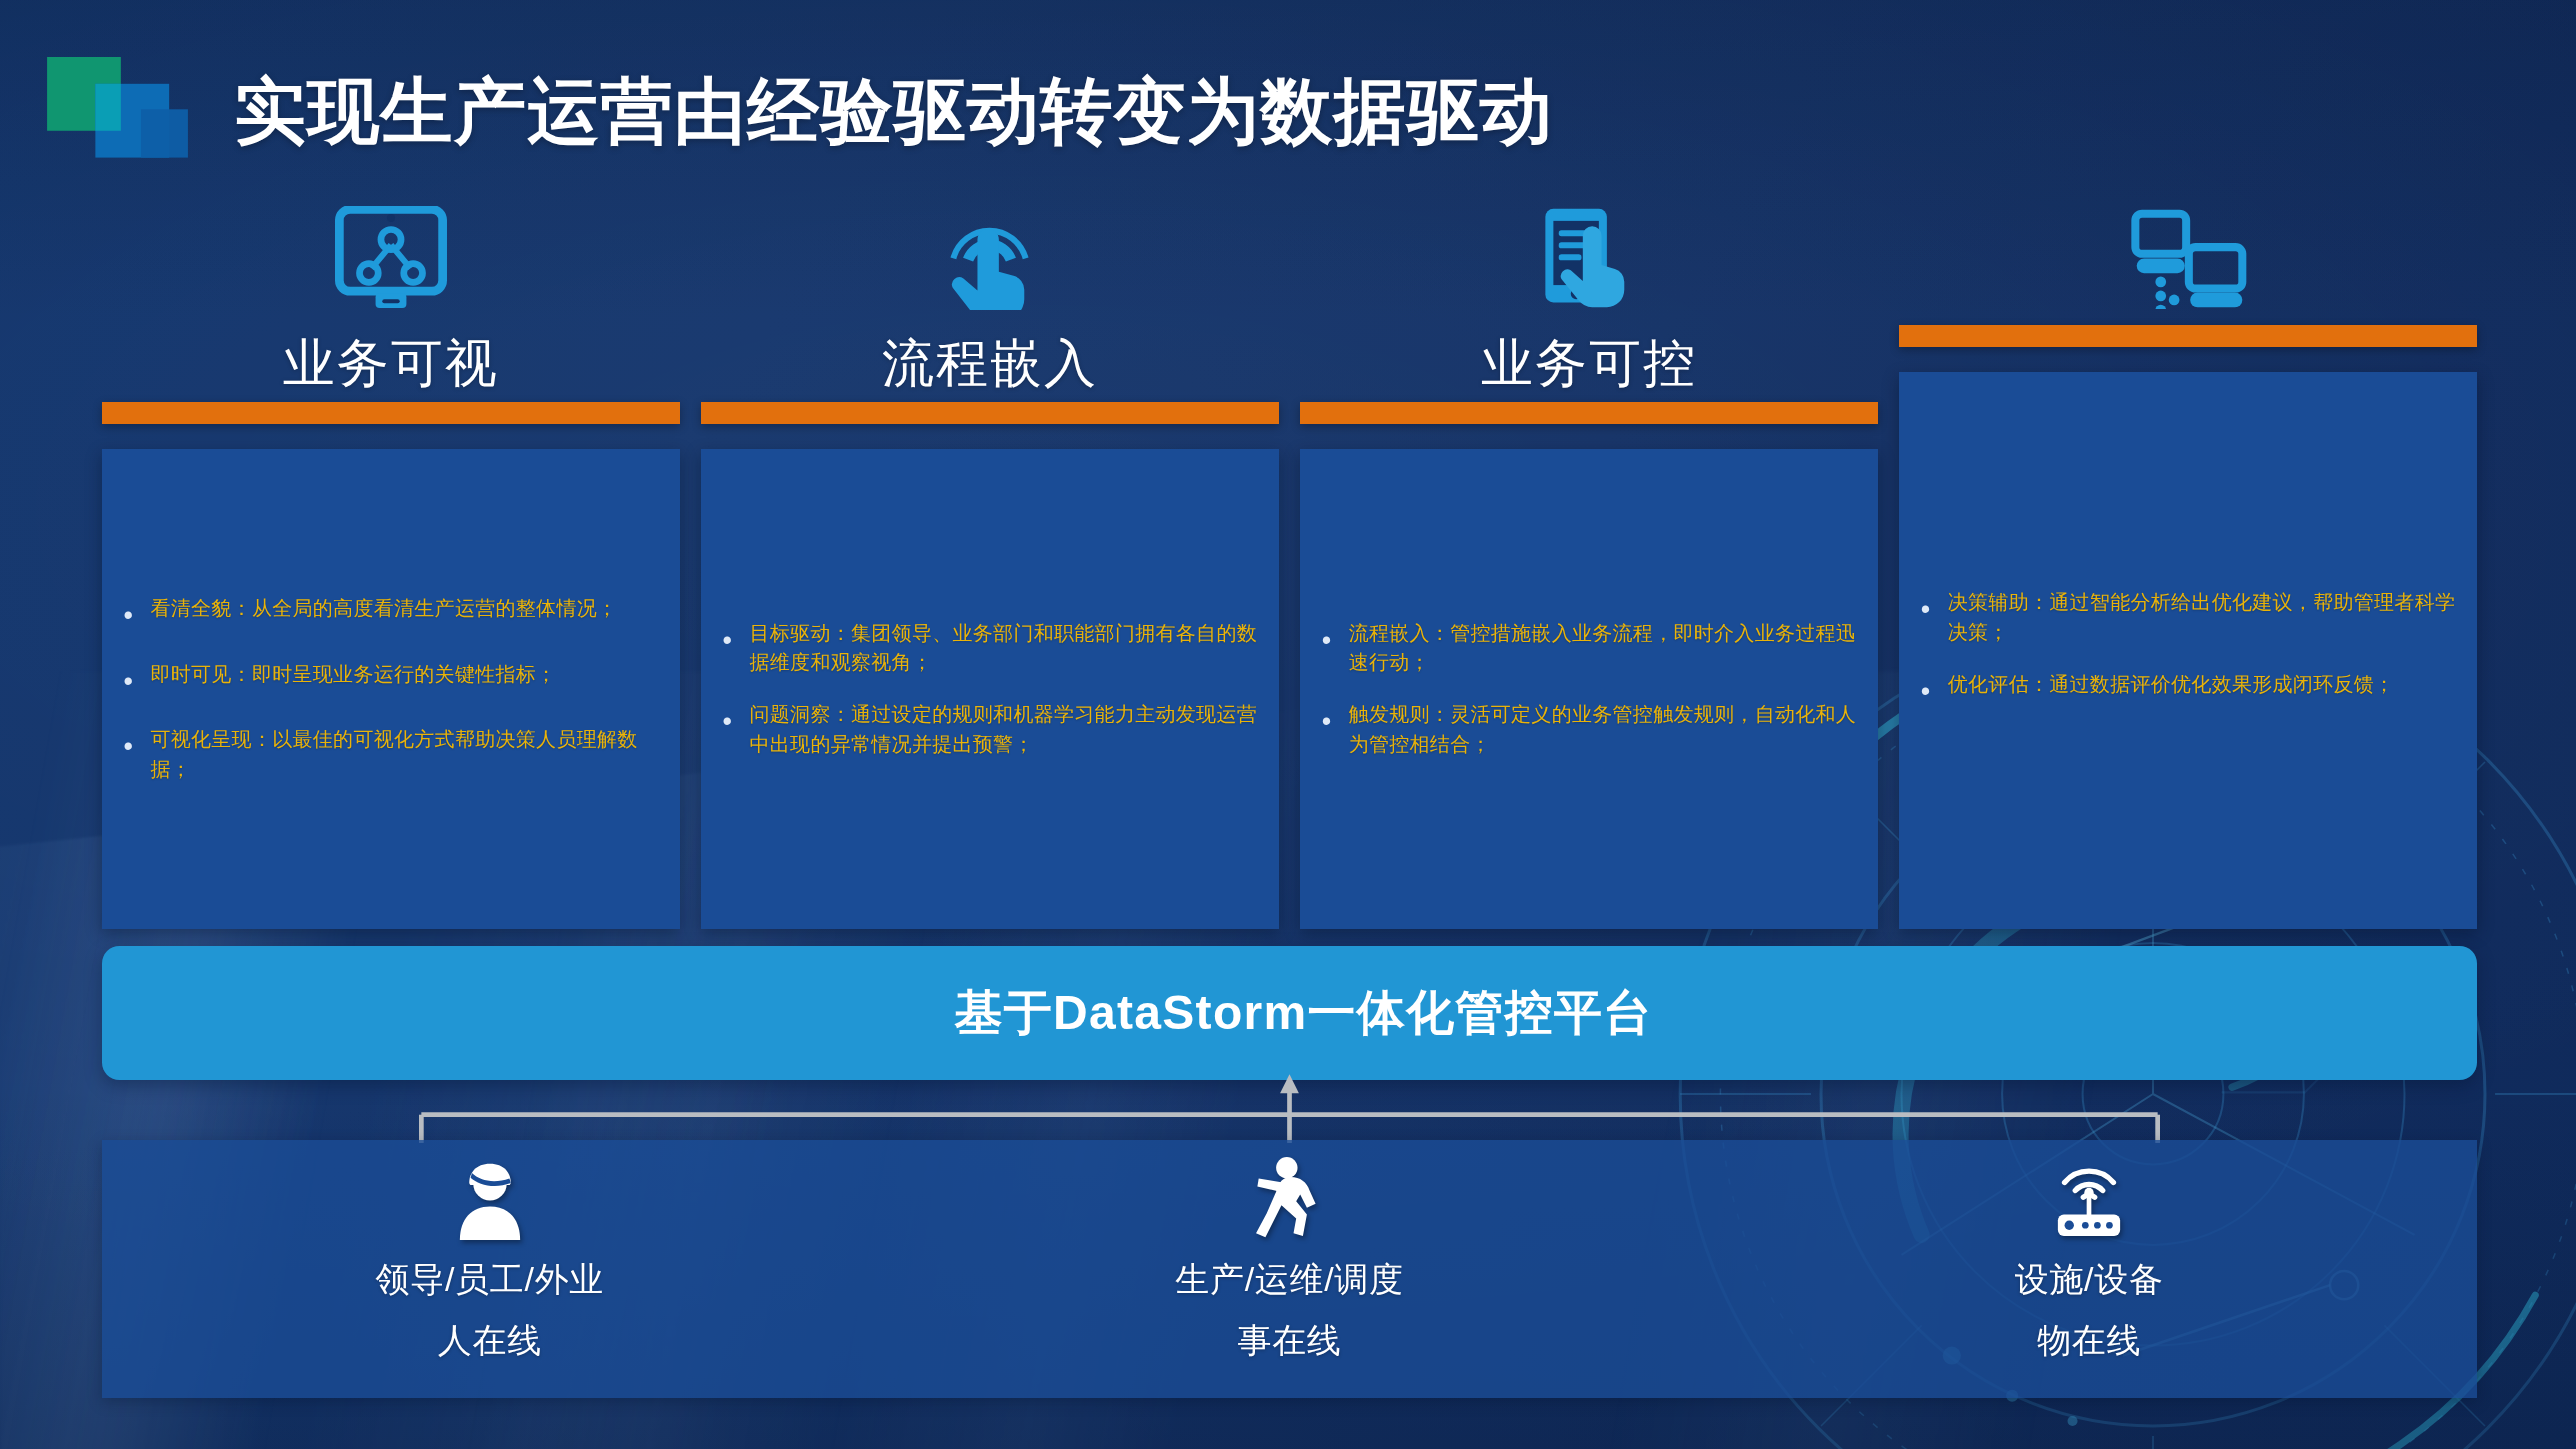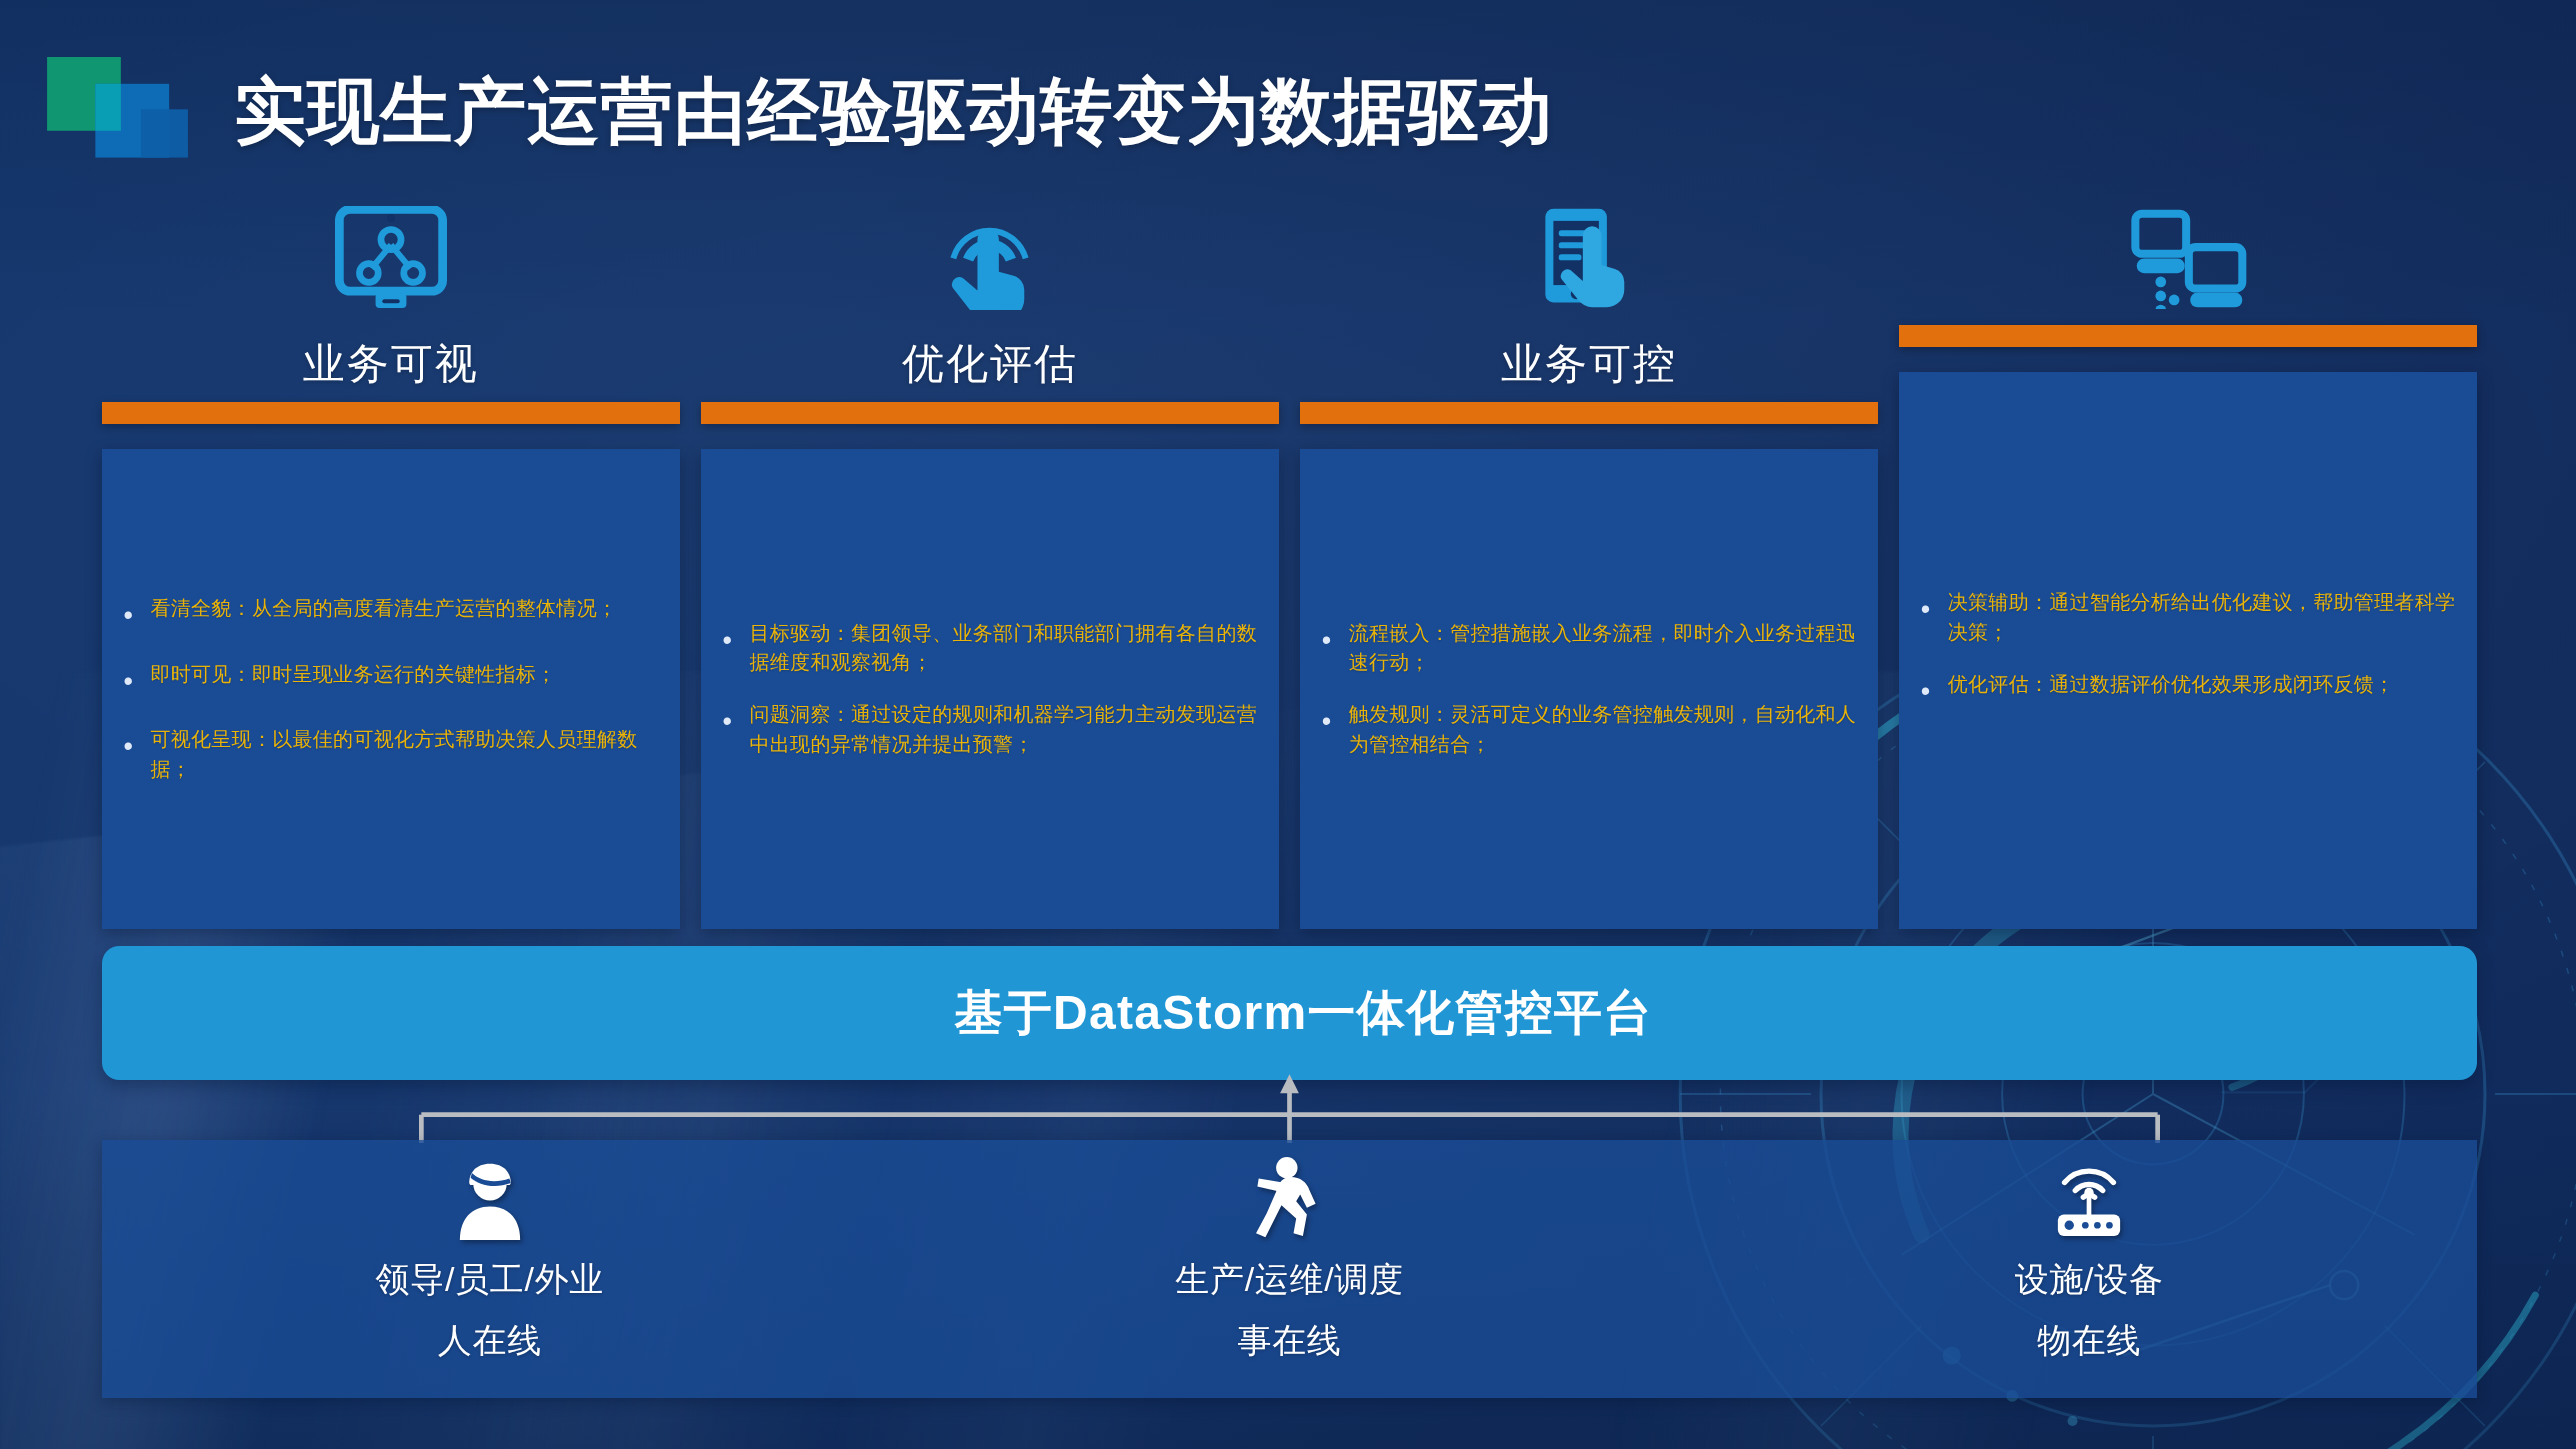--- a/index.html
+++ b/index.html
@@ -72,21 +72,21 @@
   .pillar { flex: 1 1 0; display: flex; flex-direction: column; }
   .pillar-icon {
     height: 134px;
     display: flex; align-items: center; justify-content: center;
   }
   .pillar-icon svg { display: block; }
   .pillar-label {
     height: 77px;
     display: flex; align-items: center; justify-content: center;
     color: #ffffff;
-    font-size: 42px;
+    font-size: 52px;
     font-weight: 400;
     letter-spacing: 2px;
     text-shadow: 0 1.3px 4px rgba(0,0,0,0.25);
   }
   .pillar-rule {
     height: 22px;
     background: #E2700D;
     box-shadow: 0 2.7px 9.4px rgba(0,0,0,0.30);
   }
   .pillar-gap { height: 25px; }
@@ -273,21 +273,21 @@
           <g fill="none" stroke="#1F9BDB" stroke-width="9">
             <path d="M26 78 A56 56 0 0 1 134 78"></path>
           </g>
           <g fill="none" stroke="#1F9BDB" stroke-width="16">
             <path d="M48 80 A34 34 0 0 1 112 80"></path>
           </g>
           <path d="M62 50 a16 16 0 0 1 32 0 v48 l22 6 a22 22 0 0 1 16 21 v14
                    a30 30 0 0 1 -30 30 h-26 a30 30 0 0 1 -23 -11 l-28 -36 a11 11 0 0 1 16 -14 l21 18 z" fill="#1F9BDB"></path>
         </svg>
       </div>
-      <div class="pillar-label">优化评估</div>
+      <div class="pillar-label">流程嵌入</div>
       <div class="pillar-rule"></div>
       <div class="pillar-gap"></div>
       <div class="pillar-card">
         <div class="bullet-row">
           <span class="bullet-dot">•</span>
           <span class="bullet-text">目标驱动：集团领导、业务部门和职能部门拥有各自的数据维度和观察视角；</span>
         </div>
         <div class="bullet-row">
           <span class="bullet-dot">•</span>
           <span class="bullet-text">问题洞察：通过设定的规则和机器学习能力主动发现运营中出现的异常情况并提出预警；</span>

